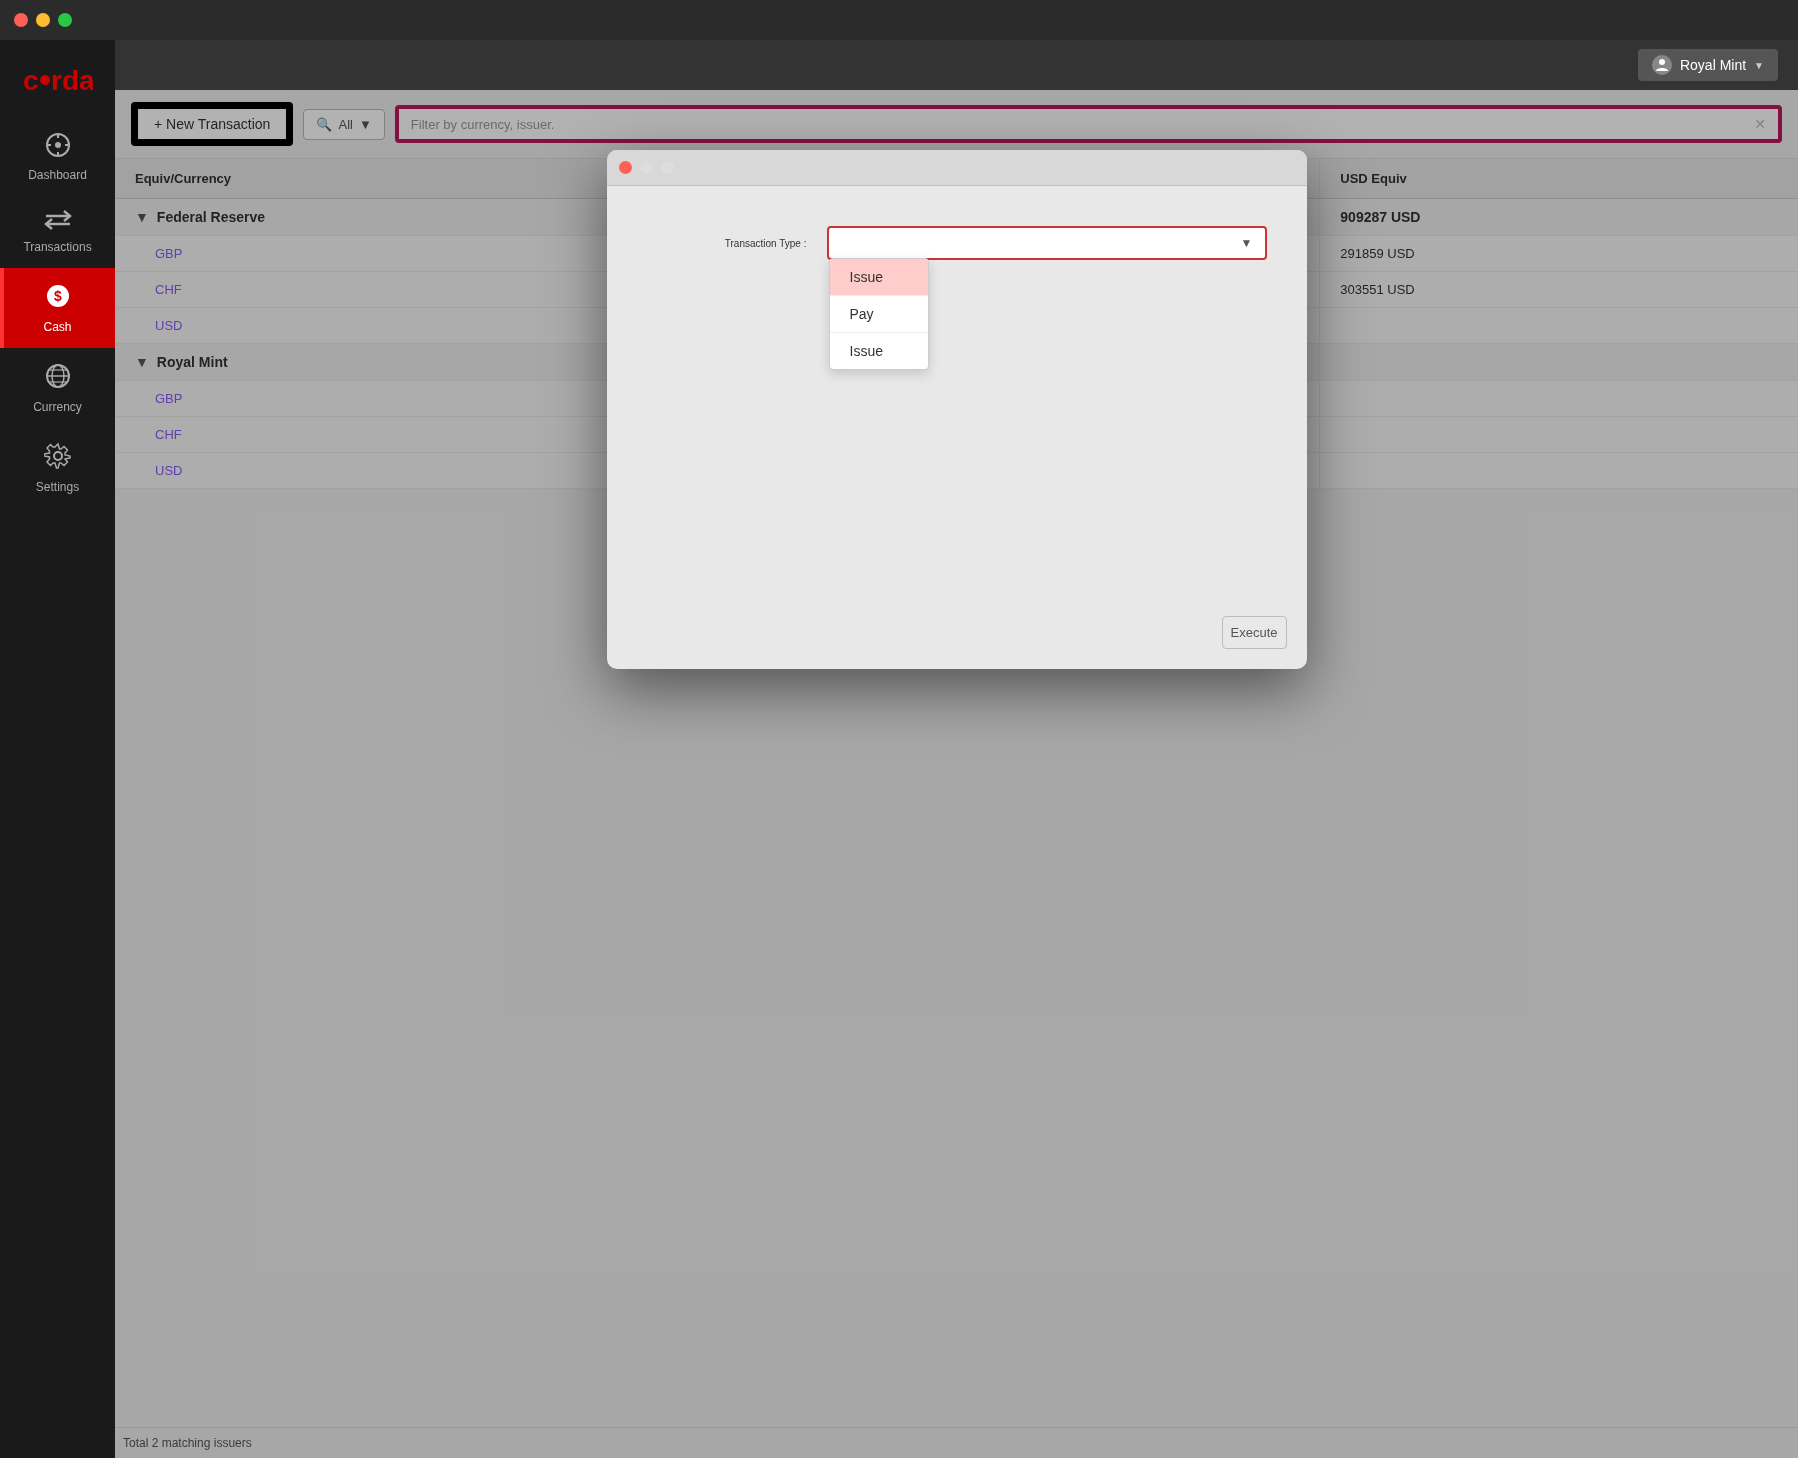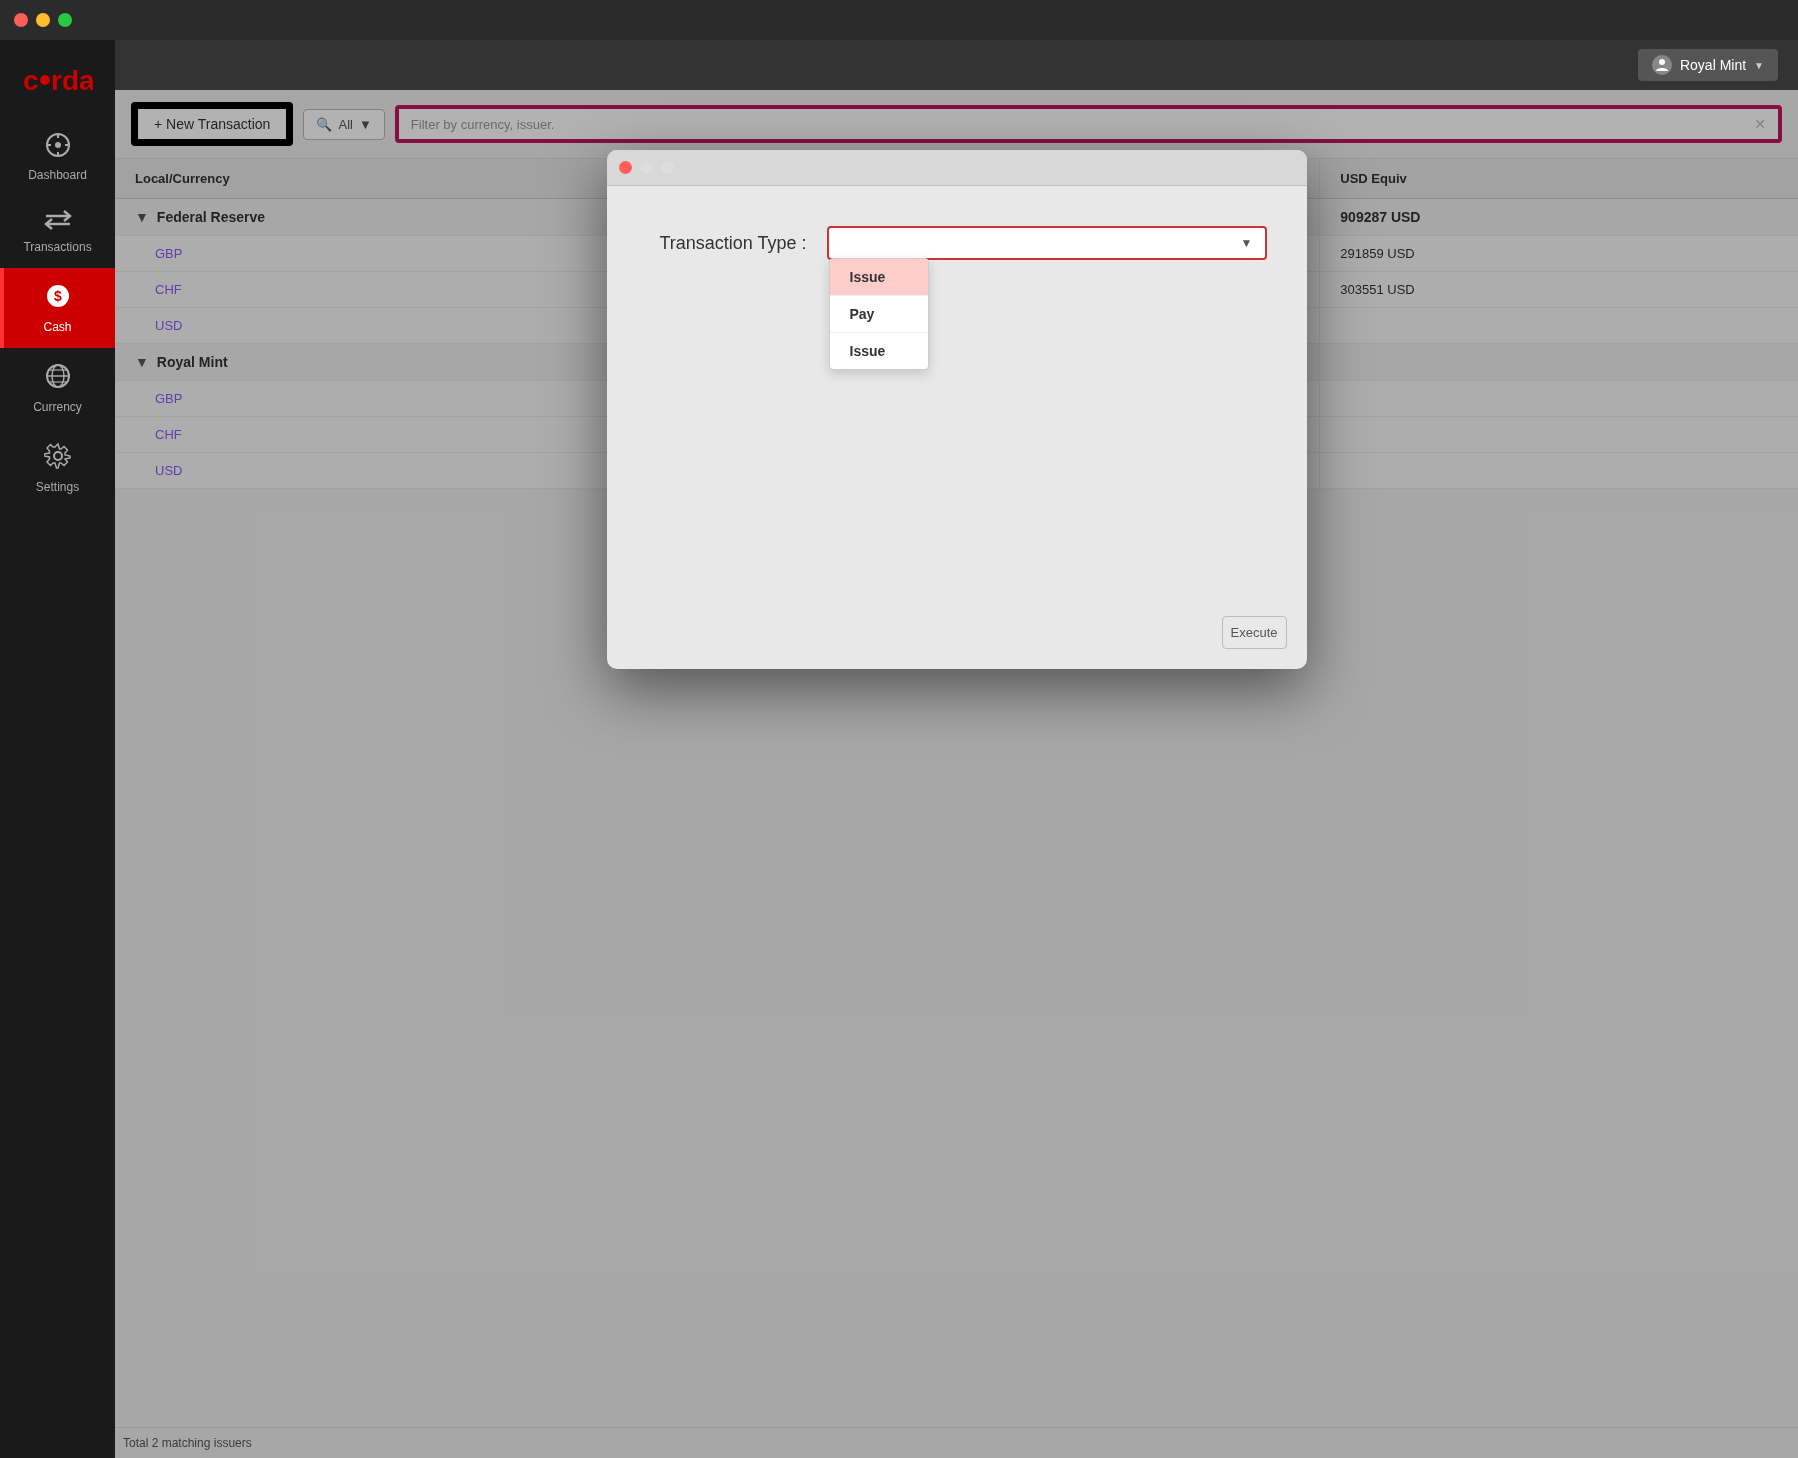--- a/index.html
+++ b/index.html
@@ -270,21 +270,21 @@
     }
 
     .form-row {
       display: flex;
       align-items: center;
       gap: 20px;
       margin-bottom: 20px;
       position: relative;
     }
     .form-label {
-      font-size: 18px;
+      font-size: 10px;
       color: #333;
       white-space: nowrap;
       min-width: 160px;
       text-align: right;
     }
     .form-select {
       flex: 1;
       border: 2px solid #cc3333;
       background: #fff;
       padding: 8px 12px;
@@ -304,21 +304,20 @@
       position: absolute;
       top: 100%;
       left: 0;
       background: #fff;
       border: 1px solid #ccc;
       border-radius: 4px;
       box-shadow: 0 4px 12px rgba(0,0,0,0.15);
       z-index: 200;
       min-width: 100px;
       overflow: hidden;
-      font-weight: bold;
     }
     .dropdown-item {
       padding: 10px 20px;
       font-size: 14px;
       color: #333;
       cursor: pointer;
       border-bottom: 1px solid #eee;
     }
     .dropdown-item:last-child { border-bottom: none; }
     .dropdown-item.highlighted { background: #ffcccc; }
@@ -456,21 +455,21 @@
         <div class="search-box">
           <span>Filter by currency, issuer.</span>
           <span class="clear-icon">✕</span>
         </div>
       </div>
 
       <div class="table-container">
         <table>
           <thead>
             <tr>
-              <th>Local/Currency</th>
+              <th>Equiv/Currency</th>
               <th>Local currency</th>
               <th>USD Equiv</th>
             </tr>
           </thead>
           <tbody id="table-body">
           <tr class="group-header">
     <td><span class="caret">▼</span>Federal Reserve</td>
     <td></td>
     <td>909287 USD</td>
   </tr>

